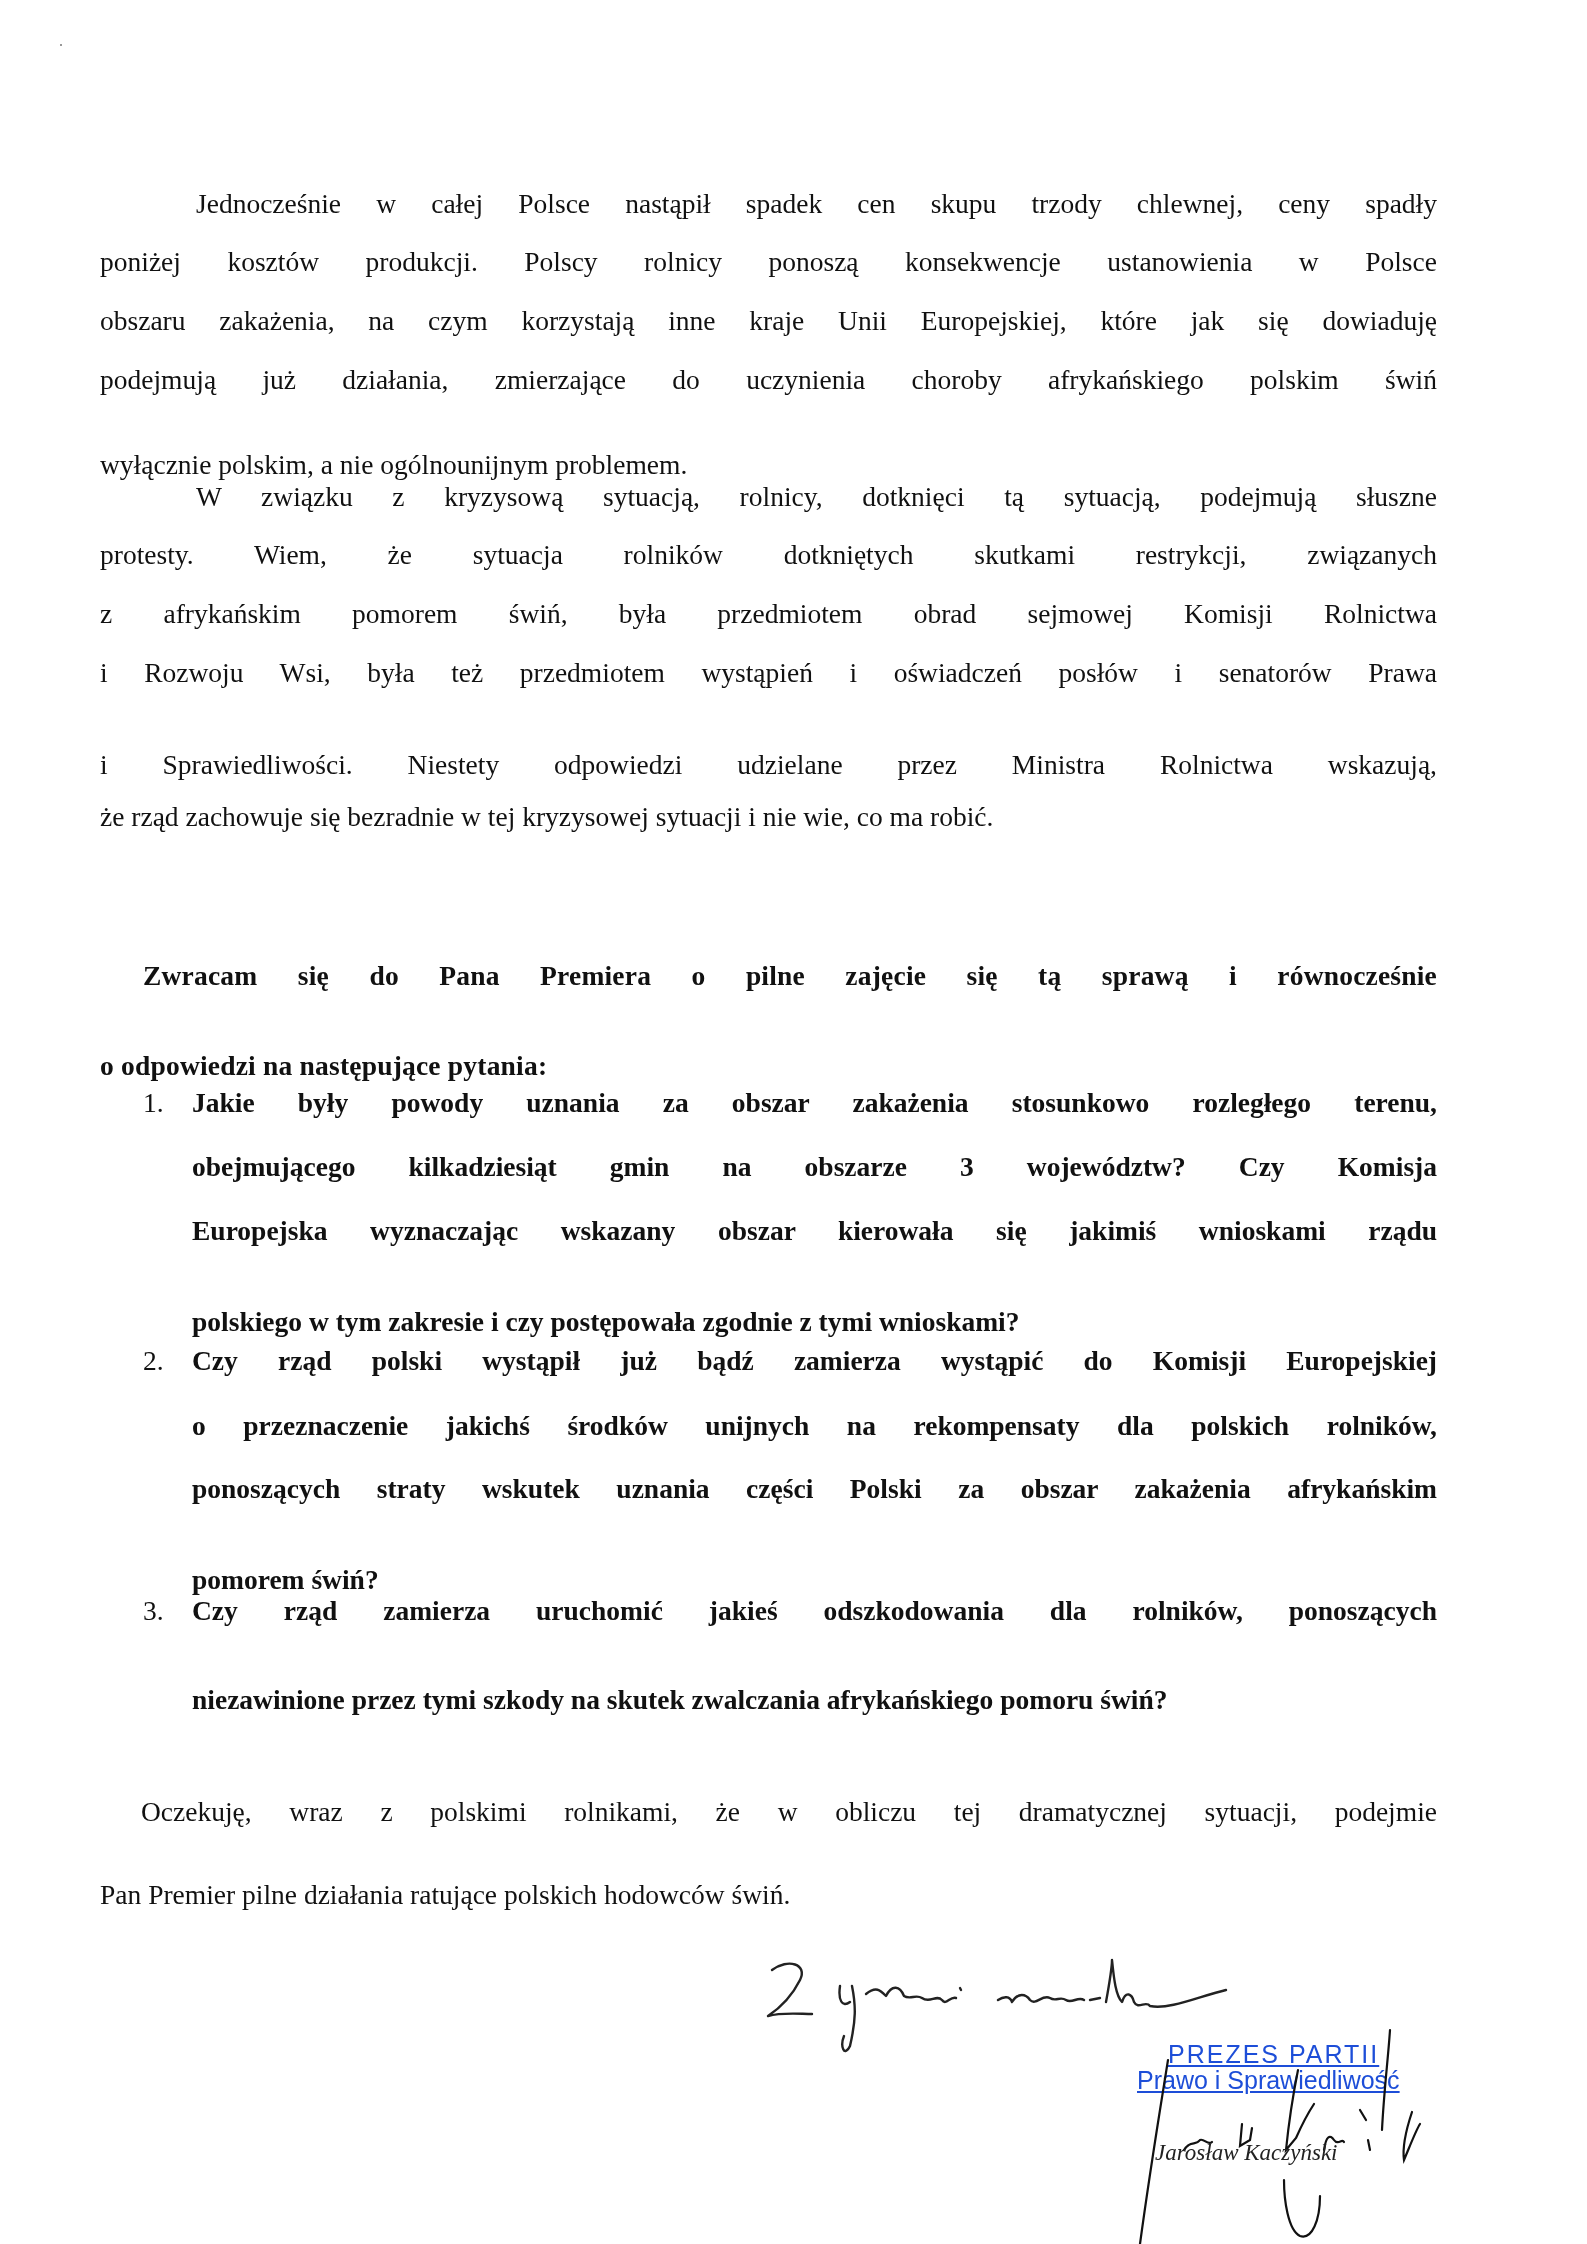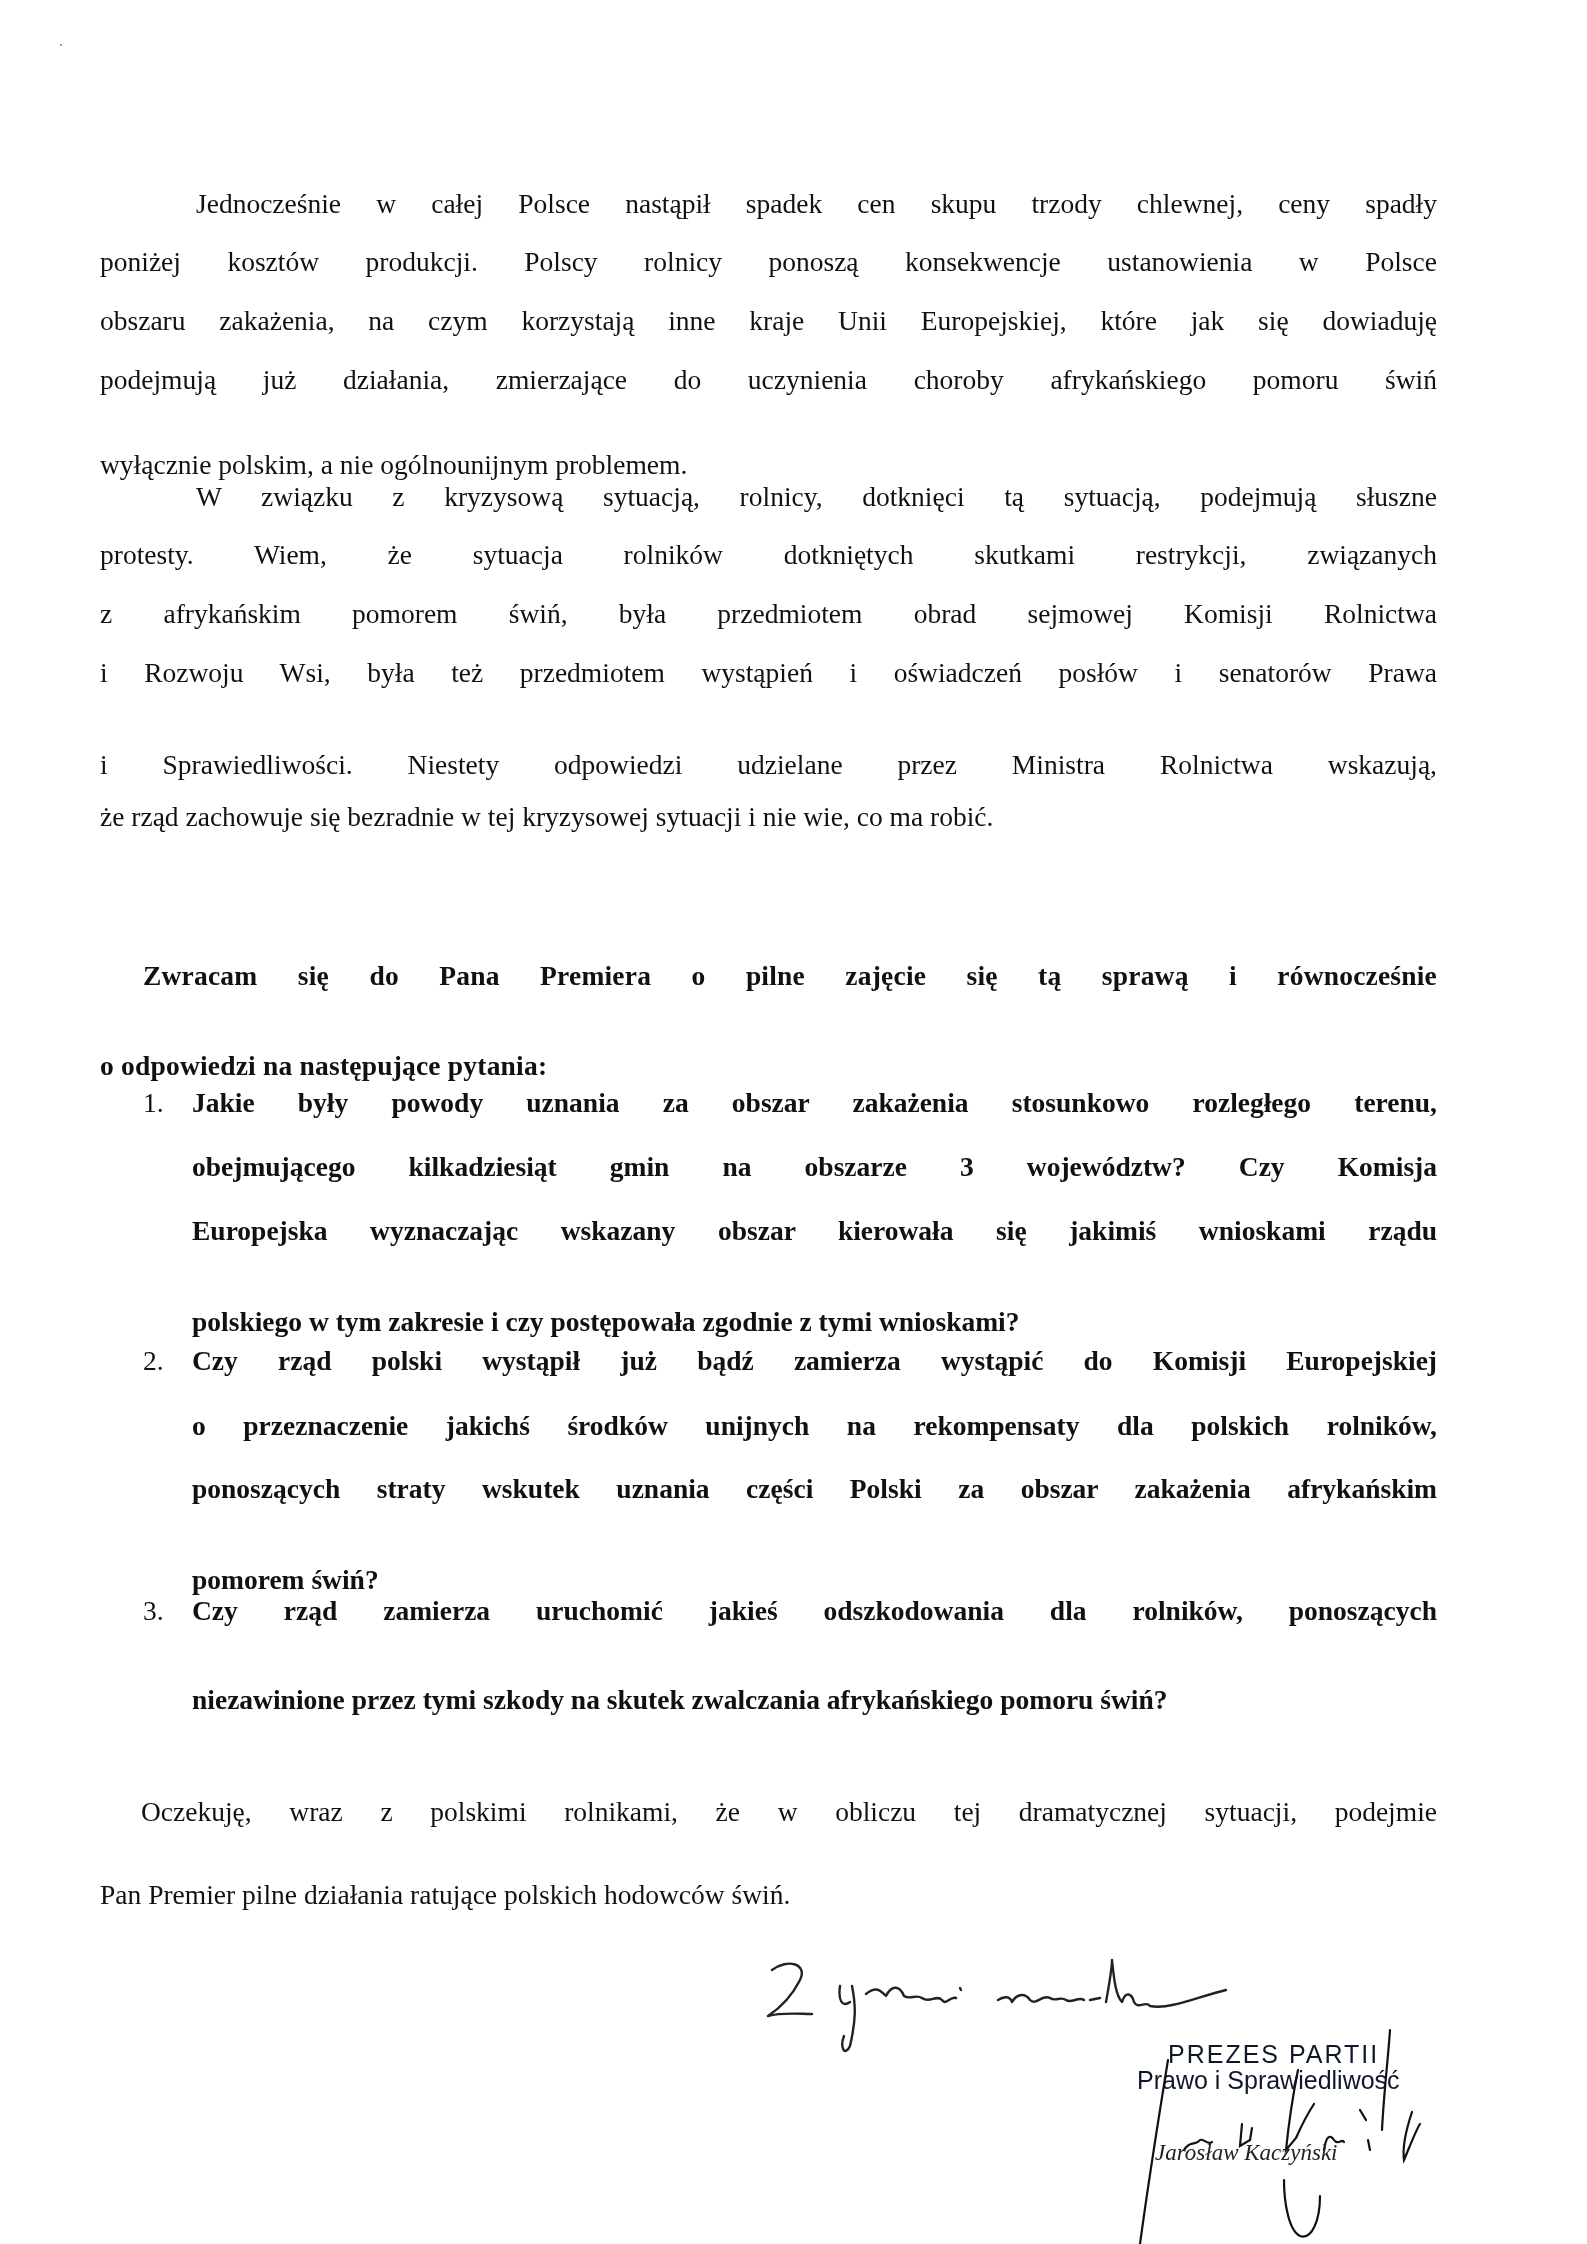--- a/index.html
+++ b/index.html
@@ -11,35 +11,35 @@
     white-space: nowrap; text-align: justify; text-align-last: justify;
   }
   .line.last { text-align-last: left; margin-top: 27px; }
   .line.indent { left: 196px; width: 1241px; }
   .line.oczek { left: 141px; width: 1296px; }
   .bold { font-weight: bold; letter-spacing: 0.2px; }
   .line.bold-first { left: 143px; width: 1294px; }
   .num { position: absolute; left: 143px; font-size: 27.5px; line-height: 34px; }
   .line.item { left: 192px; width: 1245px; font-weight: bold; }
   .hand { position: absolute; left: 760px; top: 1950px; }
-  .stamp { position: absolute; font-family: "Liberation Sans", sans-serif; color: #0f172a; font-size: 25px; line-height: 28px; }
+  .stamp { position: absolute; font-family: "Liberation Sans", sans-serif; color: #1d4ed8; font-size: 25px; line-height: 28px; text-decoration: underline; }
   .sigline { position: absolute; }
   .name { position: absolute; left: 1155px; top: 2140px; font-style: italic; font-size: 23px; color: #222; }
 </style>
 </head>
 <body>
 
 <div class="page">
   <div class="speck"></div>
 
   <div>
     <div class="line indent" style="top:187px">Jednocześnie w całej Polsce nastąpił spadek cen skupu trzody chlewnej, ceny spadły</div>
     <div class="line" style="top:245px">poniżej kosztów produkcji. Polscy rolnicy ponoszą konsekwencje ustanowienia w Polsce</div>
     <div class="line" style="top:304px">obszaru zakażenia, na czym korzystają inne kraje Unii Europejskiej, które jak się dowiaduję</div>
-    <div class="line" style="top:363px">podejmują już działania, zmierzające do uczynienia choroby afrykańskiego pomoru świń</div>
+    <div class="line" style="top:363px">podejmują już działania, zmierzające do uczynienia choroby afrykańskiego polskim świń</div>
     <div class="line last" style="top:421px">wyłącznie polskim, a nie ogólnounijnym problemem.</div>
   </div>
 
   <div>
     <div class="line indent" style="top:480px">W związku z kryzysową sytuacją, rolnicy, dotknięci tą sytuacją, podejmują słuszne</div>
     <div class="line" style="top:538px">protesty. Wiem, że sytuacja rolników dotkniętych skutkami restrykcji, związanych</div>
     <div class="line" style="top:597px">z afrykańskim pomorem świń, była przedmiotem obrad sejmowej Komisji Rolnictwa</div>
     <div class="line" style="top:656px">i Rozwoju Wsi, była też przedmiotem wystąpień i oświadczeń posłów i senatorów Prawa</div>
     <div class="line" style="top:748px">i Sprawiedliwości. Niestety odpowiedzi udzielane przez Ministra Rolnictwa wskazują,</div>
     <div class="line last" style="top:773px">że rząd zachowuje się bezradnie w tej kryzysowej sytuacji i nie wie, co ma robić.</div>

